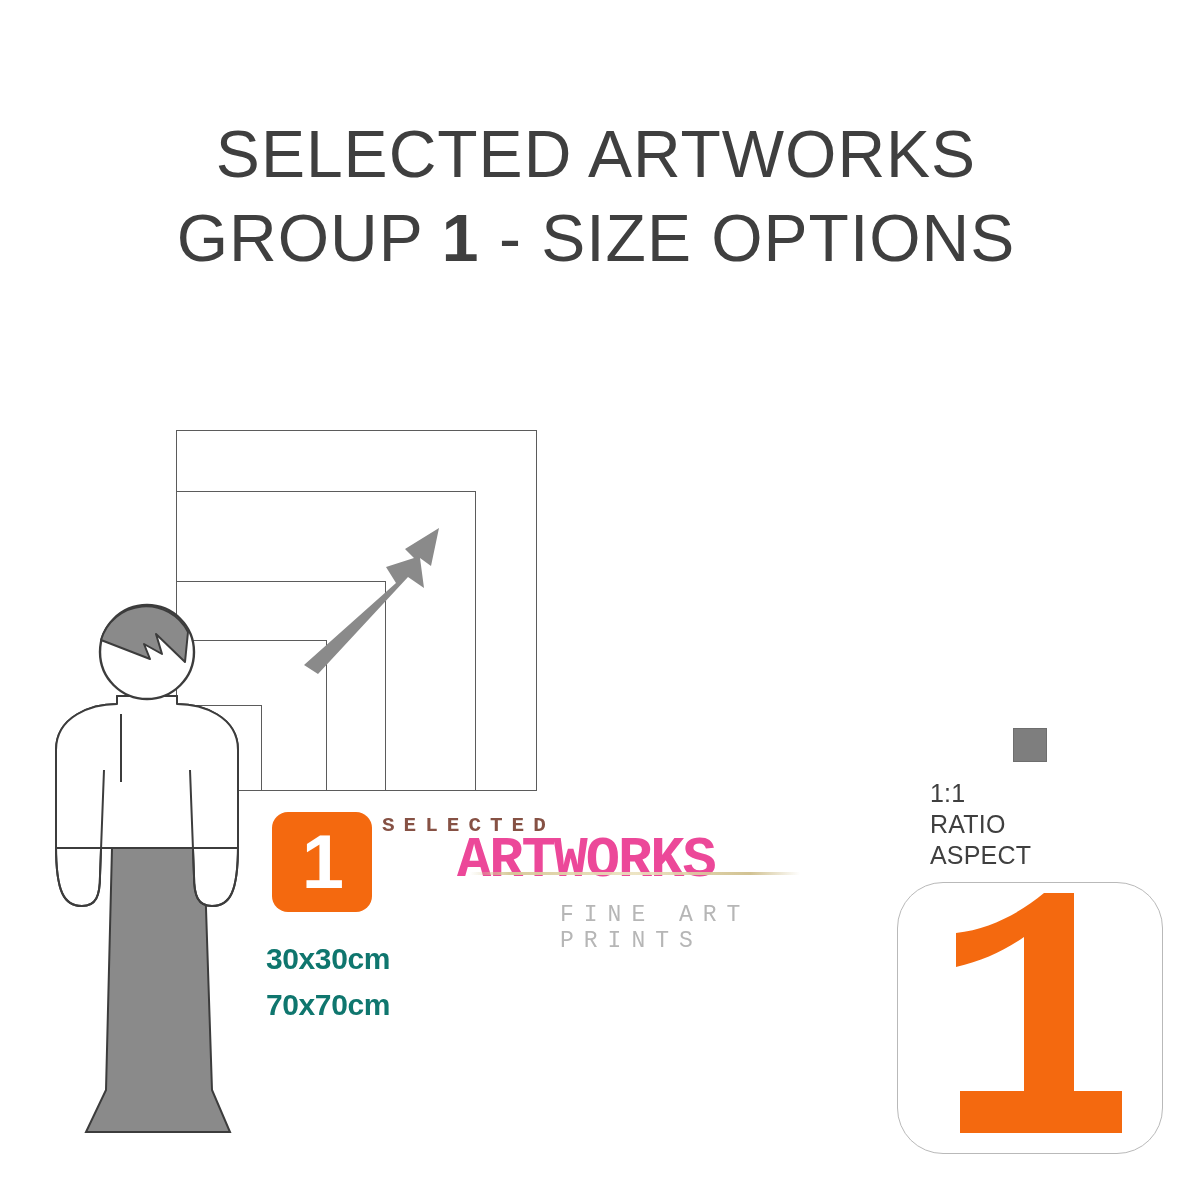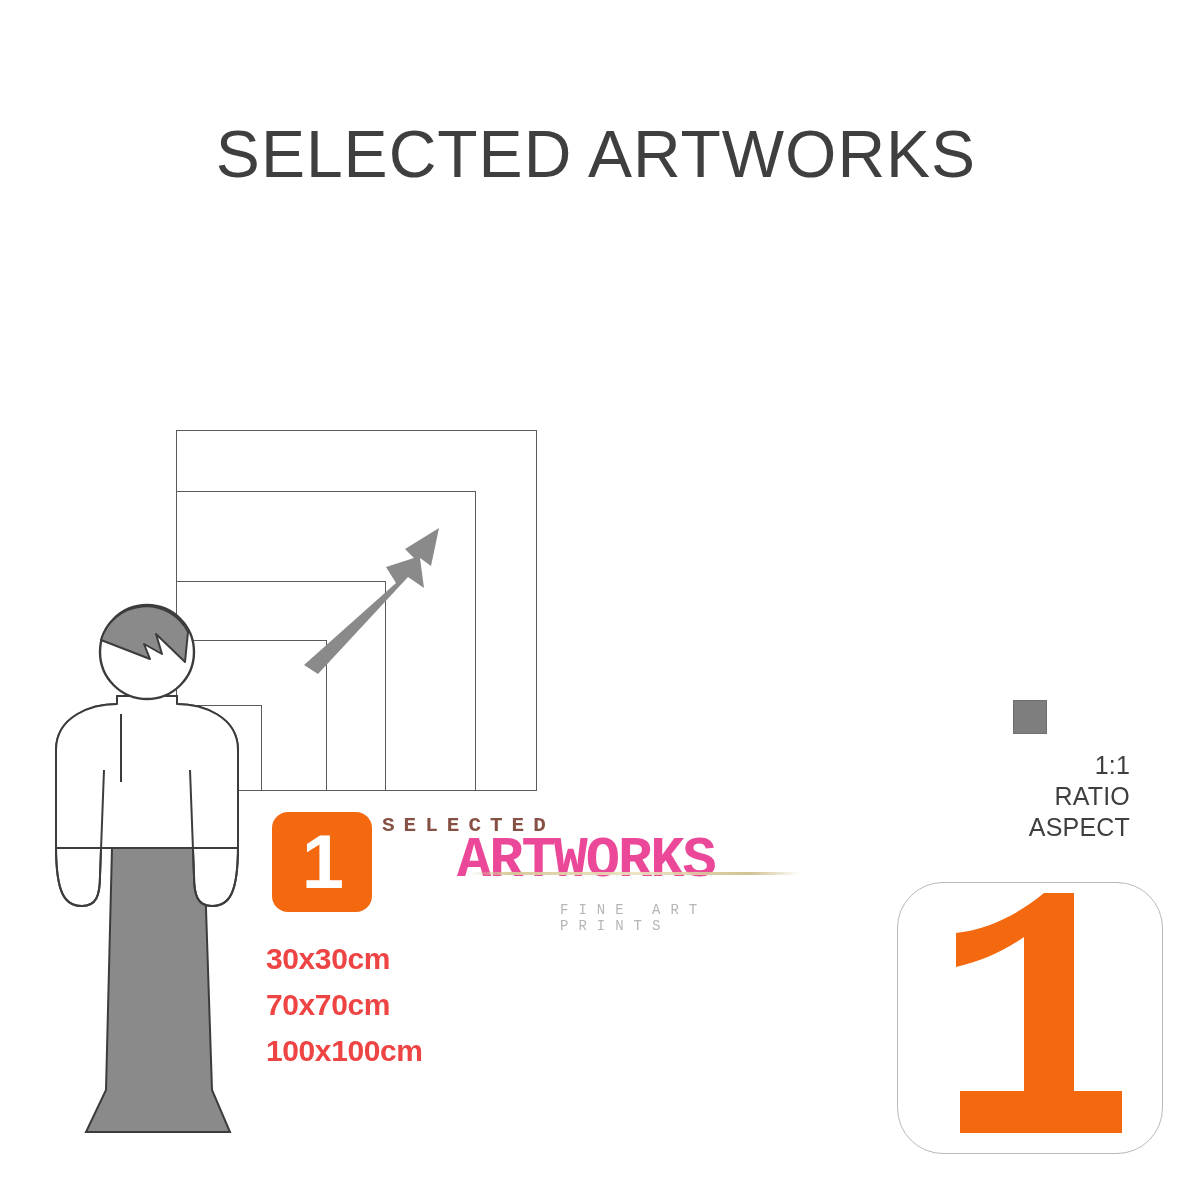--- a/index.html
+++ b/index.html
@@ -127,49 +127,49 @@
     left: 88px;
     top: 60px;
     width: 330px;
     height: 3px;
     background: linear-gradient(90deg, rgba(180,160,110,0) 0%, rgba(214,200,150,0.95) 12%, rgba(235,226,190,0.9) 50%, rgba(205,188,135,0.9) 85%, rgba(180,160,110,0) 100%);
   }
   #logo-fineart {
     position: absolute;
     left: 178px;
     top: 90px;
-    font-size: 14px;
+    font-size: 23px;
     font-weight: 400;
     letter-spacing: 10px;
     color: #b6b6b6;
   }
 
   
   #size-list {
     position: absolute;
     left: 266px;
     top: 936px;
     width: 330px;
   }
   .size-item {
     font-size: 30px;
     font-weight: 700;
     line-height: 46px;
-    color: #ef4444;
+    color: #0f766e;
     letter-spacing: -0.4px;
     white-space: nowrap;
   }
 
   
   #aspect-legend {
     position: absolute;
     left: 930px;
-    top: 700px;
+    top: 728px;
     width: 200px;
-    text-align: right;
+    text-align: left;
   }
   #aspect-swatch {
     width: 34px;
     height: 34px;
     background: #7e7e7e;
     border: 1px solid #6e6e6e;
     margin: 0 auto 16px auto;
     box-sizing: border-box;
   }
   .aspect-line {
@@ -197,20 +197,21 @@
     top: 0;
     width: 266px;
     height: 272px;
   }
 </style>
 </head>
 <body>
 
 <div id="title-block">
   <div class="title-line">SELECTED ARTWORKS</div>
+  <div class="title-line"><span>GROUP </span><span class="bold-num">1</span><span> - SIZE OPTIONS</span></div>
 </div>
 
 <div id="squares-group">
   <div class="frame-square" style="left:176px; top:430px; width:361px; height:361px;"></div>
   <div class="frame-square" style="left:176px; top:491px; width:300px; height:300px;"></div>
   <div class="frame-square" style="left:176px; top:581px; width:210px; height:210px;"></div>
   <div class="frame-square" style="left:176px; top:640px; width:151px; height:151px;"></div>
   <div class="frame-square" style="left:176px; top:705px; width:86px;  height:86px;"></div>
 </div>
 
@@ -257,21 +258,20 @@
     <div id="logo-selected">SELECTED</div>
     <div id="logo-artworks">ARTWORKS</div>
     <div id="logo-artworks-strike"></div>
     <div id="logo-fineart">FINE ART PRINTS</div>
   </div>
 </div>
 
 <div id="size-list">
   <div class="size-item">30x30cm</div>
   <div class="size-item">70x70cm</div>
-  <div class="size-item">100x100cm</div>
 </div>
 
 <div id="aspect-legend">
   <div id="aspect-swatch"></div>
   <div class="aspect-line">1:1</div>
   <div class="aspect-line">RATIO</div>
   <div class="aspect-line">ASPECT</div>
 </div>
 
 <div id="group-card">

